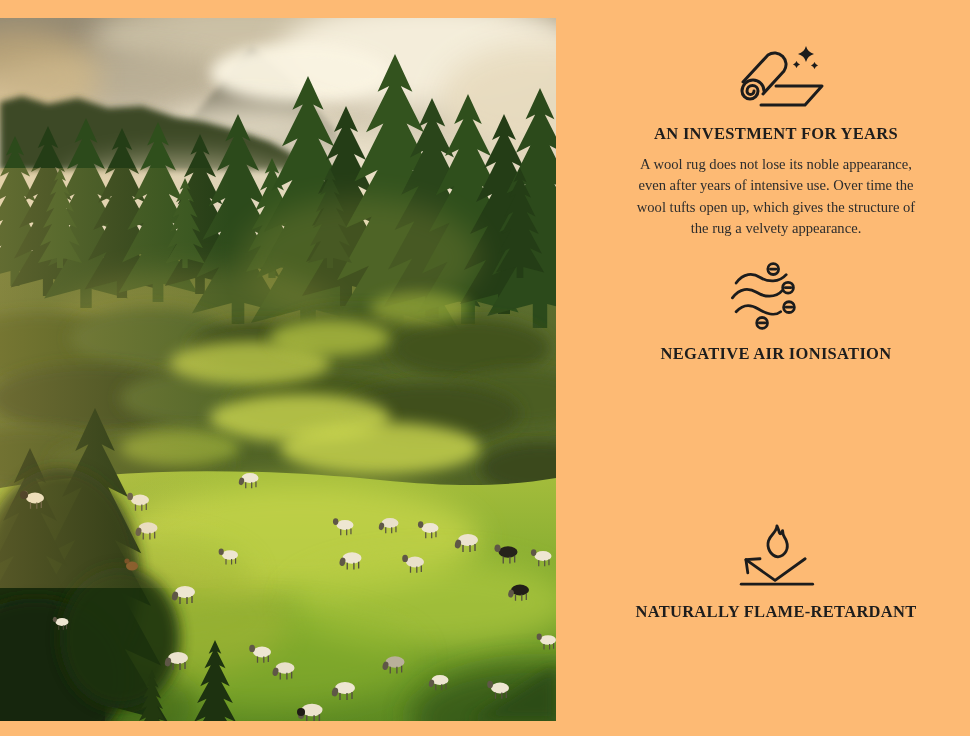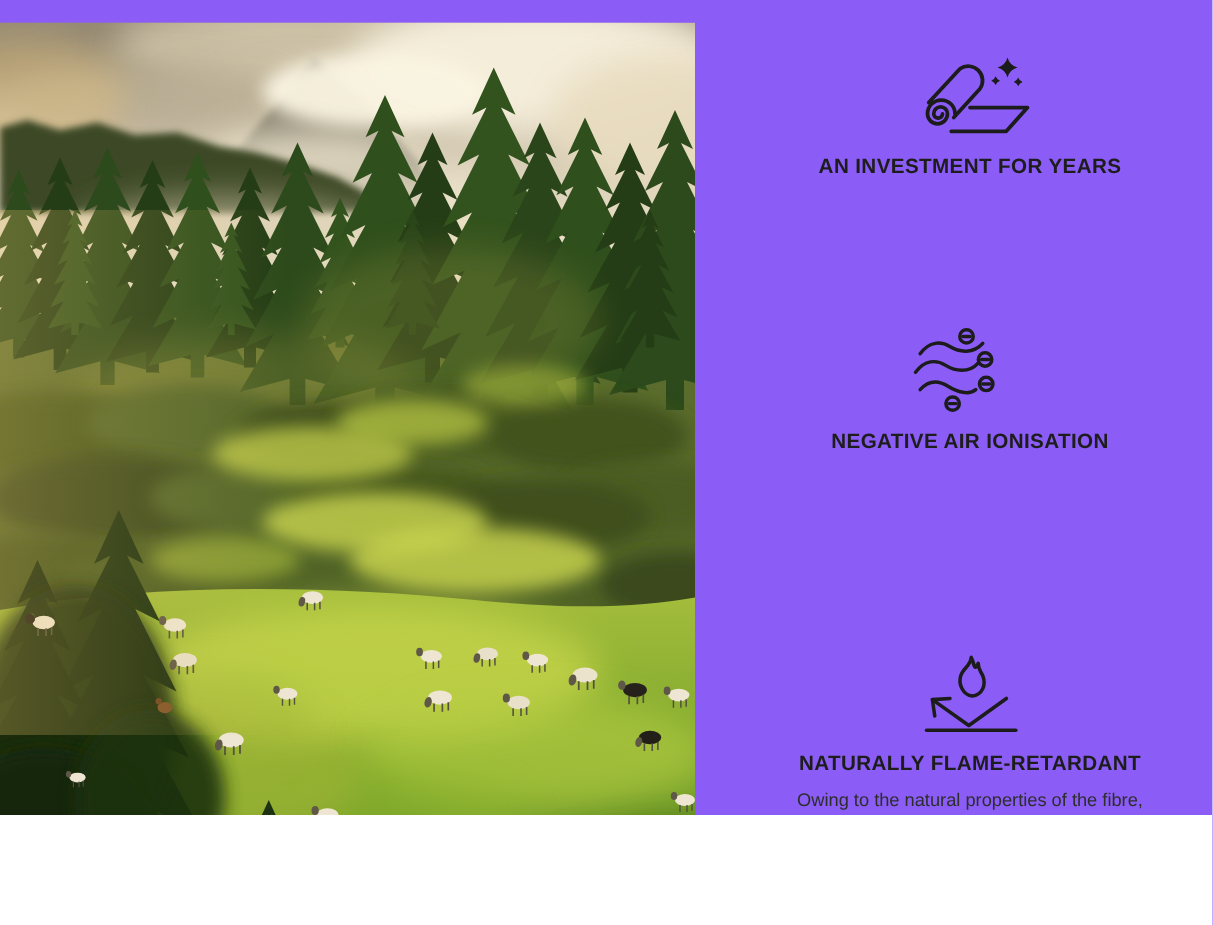--- a/index.html
+++ b/index.html
@@ -1,17 +1,17 @@
 <!DOCTYPE html>
 <html><head>
 <meta charset="utf-8">
 <style>
   html,body{margin:0;padding:0;background:#ffffff;}
-  .canvas{position:relative;width:970px;height:652px;background:#8b5cf6;overflow:hidden;
-          font-family:Liberation Sans, sans-serif;}
+  .canvas{position:relative;width:970px;height:736px;background:#fdba74;overflow:hidden;
+          font-family:Liberation Serif, serif;}
   .photo{position:absolute;left:0;top:18px;width:556px;height:703px;margin:0;overflow:hidden;}
   .photo svg{display:block;width:100%;height:100%;}
   .info{position:absolute;left:576px;top:0;width:400px;height:740px;}
   .feature{position:absolute;left:0;width:100%;text-align:center;}
   .f1{top:40px}.f2{top:254px}.f3{top:518px}
   .icon{display:flex;justify-content:center;align-items:flex-end;height:74px;margin-bottom:10px;}
   .f2 .icon{height:80px}
   .feature h3{margin:0;font-size:16.5px;font-weight:700;letter-spacing:.3px;color:#1d1d1d;}
   .feature p{margin:10px auto 0;font-size:14.6px;line-height:1.47;color:#2d2d2d;
              white-space:pre-line;max-width:372px;}
@@ -187,20 +187,24 @@
         <svg width="100" height="72" viewBox="0 0 100 72">
           <path class="ic" d="M50 44 L96 44 L79 63 L35 63" stroke-width="2.6"></path>
           <path class="ic" d="M17 40 L42 13 A 11.5 11.5 0 0 1 58 29 L37 52" stroke-width="2.6"></path>
           <path class="ic" d="M38 49 A 11 11 0 1 0 16 49 A 8 8 0 1 0 32 49 A 5.5 5.5 0 1 0 21 49 A 3.5 3.5 0 1 0 28 49" stroke-width="2.6"></path>
           <path d="M80 4 Q81.7 10.3 88 12 Q81.7 13.7 80 20 Q78.3 13.7 72 12 Q78.3 10.3 80 4 Z" fill="#1c1c1c"></path>
           <path d="M70.5 19 Q71.4 21.6 74 22.5 Q71.4 23.4 70.5 26 Q69.6 23.4 67 22.5 Q69.6 21.6 70.5 19 Z" fill="#1c1c1c"></path>
           <path d="M88.5 20 Q89.4 22.6 92 23.5 Q89.4 24.4 88.5 27 Q87.6 24.4 85 23.5 Q87.6 22.6 88.5 20 Z" fill="#1c1c1c"></path>
         </svg>
       </div>
       <h3>AN INVESTMENT FOR YEARS</h3>
+      <p>A wool rug does not lose its noble appearance,
+even after years of intensive use. Over time the
+wool tufts open up, which gives the structure of
+the rug a velvety appearance.</p>
     </section>
 
     <section class="feature f2">
       <div class="icon">
         <svg width="102" height="76" viewBox="0 0 110 80">
           <path class="ic" d="M12 26 C20 15 30 15 38 20 C46 25 58 26 66 17"></path>
           <path class="ic" d="M8 42 C16 31 26 31 34 36 C42 41 54 43 62 34"></path>
           <path class="ic" d="M12 57 C20 48 28 49 36 54 C44 59 54 62 60 57"></path>
           <g class="ic" stroke-width="2.6">
             <circle cx="52" cy="11" r="5.8"></circle>
@@ -220,19 +224,16 @@
     <section class="feature f3">
       <div class="icon">
         <svg width="94" height="74" viewBox="0 0 100 78">
           <path class="ic" d="M51 8 C51 15 44 17 42 24 C40 31 44 40 52 41 C60 40 64 32 61 24 C59.5 20 57 19 57 13 C55.5 16.5 54.5 17.5 53.5 15 C53 12.5 52 10.5 51 8 Z" stroke-width="3"></path>
           <path class="ic" d="M81 43 L49 66 L18 44" stroke-width="3.2"></path>
           <path class="ic" d="M18 44 L33 43 M18 44 L20 58" stroke-width="3.2"></path>
           <path class="ic" d="M13 70 L89 70" stroke-width="3.2"></path>
         </svg>
       </div>
       <h3>NATURALLY FLAME-RETARDANT</h3>
-      <p>Owing to the natural properties of the fibre,
-wool rugs are flame retardant. In case of fire, it
-does not transmit the flame and does not melt.</p>
     </section>
 
   </div>
 </div>
 
 </body></html>

